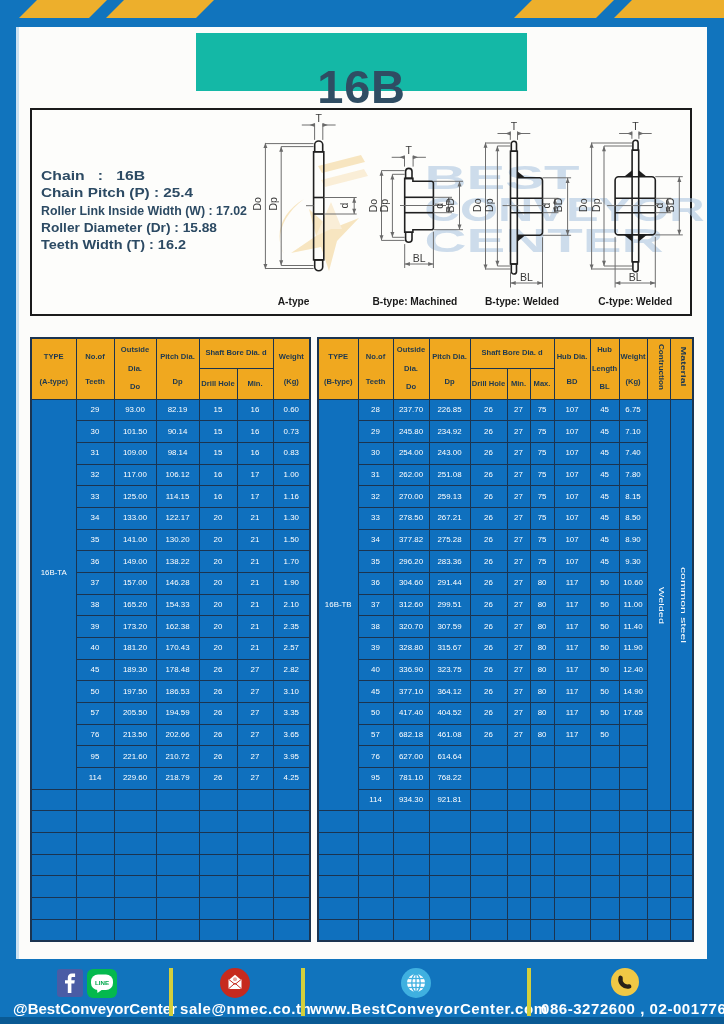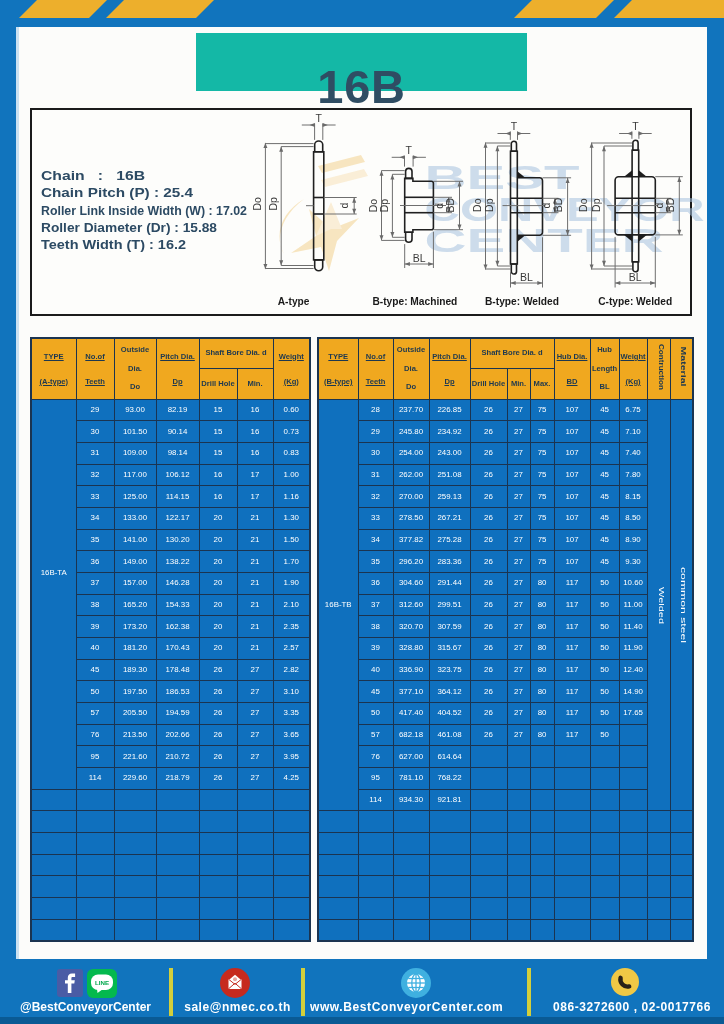--- a/index.html
+++ b/index.html
@@ -8,33 +8,33 @@
 #white { position:absolute; left:16px; top:27px; width:691px; height:932px; background:#FCFCFA; }
 #title { position:absolute; left:196px; top:33px; width:331px; height:58px; background:#14b8a6;
   display:block; padding-top:30px; text-align:center; line-height:1;
   font-size:47px; font-weight:bold; color:#2F4D63; letter-spacing:0.7px; }
 #dbox { position:absolute; left:30px; top:108px; width:662px; height:208px; background:#FDFDFB;
   border:2px solid #1b1b1b; }
 .tbl { position:absolute; border-collapse:collapse; table-layout:fixed; background:#0F70BE; border:2.5px solid #1B3450; }
 .tbl th, .tbl td { border:1.9px solid #1B3450; text-align:center; vertical-align:middle; overflow:hidden; }
 .tbl th { background:#F0A81F; color:#1D3850; font-size:7.6px; font-weight:bold; line-height:1.3; }
 .hr1 th { height:30px; }
-.h2l { line-height:25px !important;text-decoration:underline; }
+.h2l { line-height:25px !important; }
 .h3l { line-height:18.5px !important; }
 .hr2 th { height:31px; }
 .tbl td { color:#fff; font-size:7.9px; height:21.68px; line-height:1; }
 .vert { }
 .dim { stroke:#6e6e6e; stroke-width:1; }
 .arr { fill:#6a6a6a; }
 .arrb { fill:#1d1d1d; }
 .draw { stroke:#202020; stroke-width:1.6; }
 .dlab { font-family:"Liberation Sans", sans-serif; font-size:10.5px; fill:#3a3a3a; }
 .cap { font-family:"Liberation Sans", sans-serif; font-size:10.2px; font-weight:bold; fill:#1a1a1a; }
 .fico { position:absolute; }
-.ftxt { position:absolute; color:#fff; font-weight:bold; font-size:12px; white-space:nowrap; }
+.ftxt { position:absolute; color:#fff; font-weight:bold; font-size:15px; white-space:nowrap; }
 .fsep { position:absolute; width:3.5px; background:#D3CF3B; top:968px; height:48px; }
 </style>
 </head>
 <body>
 <div id="page">
 
 <svg style="position:absolute;left:0;top:0" width="724" height="27">
 <rect x="0" y="0" width="724" height="27" fill="#1174BD"></rect>
 
 <polygon points="19,18 37,0 107,0 89,18" fill="#EDAF2C"></polygon>

